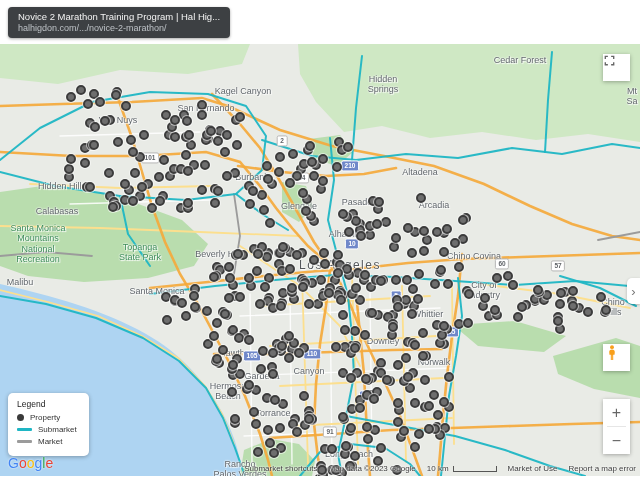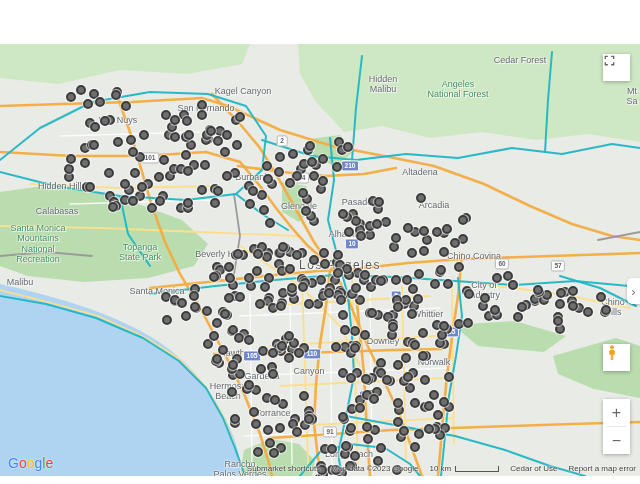--- a/index.html
+++ b/index.html
@@ -126,23 +126,21 @@
         <path d="M458,234 L462,272 L456,312 L449,352 L445,392 L441,432" fill="none" stroke="#1fb6c4" stroke-width="2" stroke-linecap="round" stroke-linejoin="round" opacity="0.95"></path>
         <path d="M346,372 L400,382 L455,392 L505,406 L550,422 L585,432" fill="none" stroke="#1fb6c4" stroke-width="2" stroke-linecap="round" stroke-linejoin="round" opacity="0.95"></path>
         <path d="M560,232 L600,244 L636,262" fill="none" stroke="#1fb6c4" stroke-width="2" stroke-linecap="round" stroke-linejoin="round" opacity="0.95"></path>
         <path d="M120,152 L128,190 L150,222" fill="none" stroke="#1fb6c4" stroke-width="2" stroke-linecap="round" stroke-linejoin="round" opacity="0.95"></path>
         <path d="M300,432 L320,408 L350,400 L385,404 L410,420 L420,432" fill="none" stroke="#1fb6c4" stroke-width="2" stroke-linecap="round" stroke-linejoin="round" opacity="0.95"></path>
         <path d="M236,150 L262,170 L288,186" fill="none" stroke="#1fb6c4" stroke-width="2" stroke-linecap="round" stroke-linejoin="round" opacity="0.95"></path>
       </svg>
     <div id="labels-layer">
         <span class="map-label" style="left: 520px; top: 16px;">Cedar Forest</span>
         <span class="map-label" style="left: 383px; top: 40px;">Hidden
-Malibu</span>
-        <span class="map-label park" style="left: 458px; top: 45px;">Angeles
-National Forest</span>
+Springs</span>
         <span class="map-label" style="left: 632px; top: 52px;">Mt Sa</span>
         <span class="map-label" style="left: 243px; top: 47px;">Kagel Canyon</span>
         <span class="map-label" style="left: 206px; top: 64px;">San Fernando</span>
         <span class="map-label" style="left: 118px; top: 76px;">Van Nuys</span>
         <span class="map-label" style="left: 62px; top: 142px;">Hidden Hills</span>
         <span class="map-label" style="left: 57px; top: 167px;">Calabasas</span>
         <span class="map-label" style="left: 252px; top: 133px;">Burbank</span>
         <span class="map-label" style="left: 420px; top: 128px;">Altadena</span>
         <span class="map-label" style="left: 362px; top: 158px;">Pasadena</span>
         <span class="map-label" style="left: 434px; top: 161px;">Arcadia</span>
@@ -668,29 +666,48 @@
         <path d="M12 7.2c-2.6 0-3.7 1.5-3.7 3.6l.3 3.6h1.8v7h1.4v-6.5h.4v6.5h1.4v-7h1.8l.3-3.6c0-2.1-1.1-3.6-3.7-3.6z" fill="#f89f1b"></path>
       </svg>
     </button>
 
     <div class="zoom-ctl">
       <button>+</button>
       <div class="zoom-divider"></div>
       <button>−</button>
     </div>
 
+    <div class="legend">
+      <div class="legend-title">Legend</div>
+      <div class="legend-row">
+        <span class="legend-swatch dot" style="background: rgb(58, 58, 58);"></span>
+        <span class="legend-label">Property</span>
+      </div>
+      <div class="legend-row">
+        <span class="legend-swatch line" style="background: rgb(31, 182, 196);"></span>
+        <span class="legend-label">Submarket</span>
+      </div>
+      <div class="legend-row">
+        <span class="legend-swatch line" style="background: rgb(155, 155, 155);"></span>
+        <span class="legend-label">Market</span>
+      </div>
+    </div>
 
     <a id="google-logo"><span style="color: rgb(66, 133, 244);">G</span><span style="color: rgb(234, 67, 53);">o</span><span style="color: rgb(251, 188, 5);">o</span><span style="color: rgb(66, 133, 244);">g</span><span style="color: rgb(52, 168, 83);">l</span><span style="color: rgb(234, 67, 53);">e</span></a>
 
     <div class="attr-row">
       <span class="link">Submarket shortcuts</span>
       <span>Map data ©2023 Google</span>
       <span class="scalebar">
         <span>10 km</span>
         <span class="scale-rule"></span>
       </span>
-      <span class="link">Cedar of Use</span>
+      <span class="link">Market of Use</span>
       <span class="link">Report a map error</span>
     </div>
   </div>
 
+  <div class="link-tooltip">
+    <div class="lt-title">Novice 2 Marathon Training Program | Hal Hig...</div>
+    <div class="lt-url">halhigdon.com/.../novice-2-marathon/</div>
+  </div>
 
 </div>
 
 </body></html>

